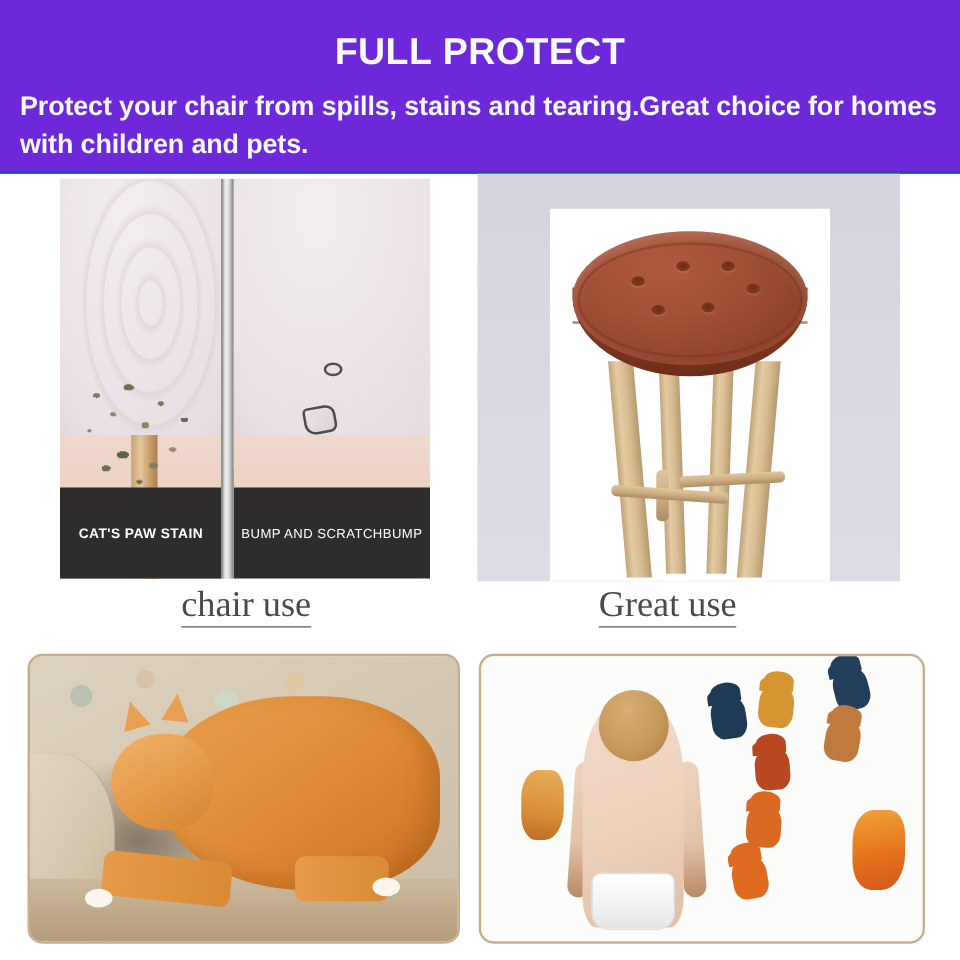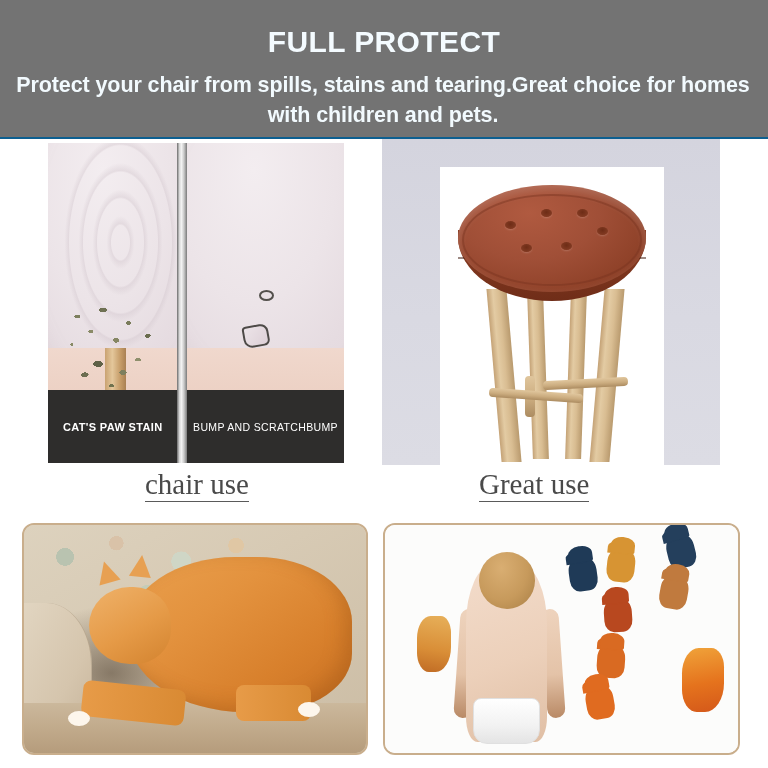--- a/index.html
+++ b/index.html
@@ -14,45 +14,44 @@
     position: relative;
   }
 
   .page { position: relative; width: 768px; height: 768px; background: #fff; }
 
   
   .header-banner {
     position: absolute;
     left: 0; top: 0;
     width: 768px; height: 139px;
-    background: #737373;
+    background: #6d28d9;
     border-bottom: 2px solid #0d5f90;
     padding: 0;
     overflow: hidden;
   }
   .header-title {
     color: #f4fbff;
     font-size: 30px;
     font-weight: bold;
     letter-spacing: 0.4px;
     text-align: center;
     line-height: 1;
     margin-top: 27px;
     white-space: nowrap;
   }
   .header-subtitle {
     color: #f2fafe;
     font-size: 21.5px;
     font-weight: bold;
     line-height: 1.38;
     margin-top: 14px;
-    padding-left: 0;
+    padding-left: 16px;
     padding-right: 2px;
     letter-spacing: -0.1px;
-    text-align: center;
   }
 
   
   .content { position: absolute; left: 0; top: 139px; width: 768px; height: 629px; }
 
   
   .before-panel {
     position: absolute;
     left: 48px; top: 4px;
     width: 296px; height: 320px;

